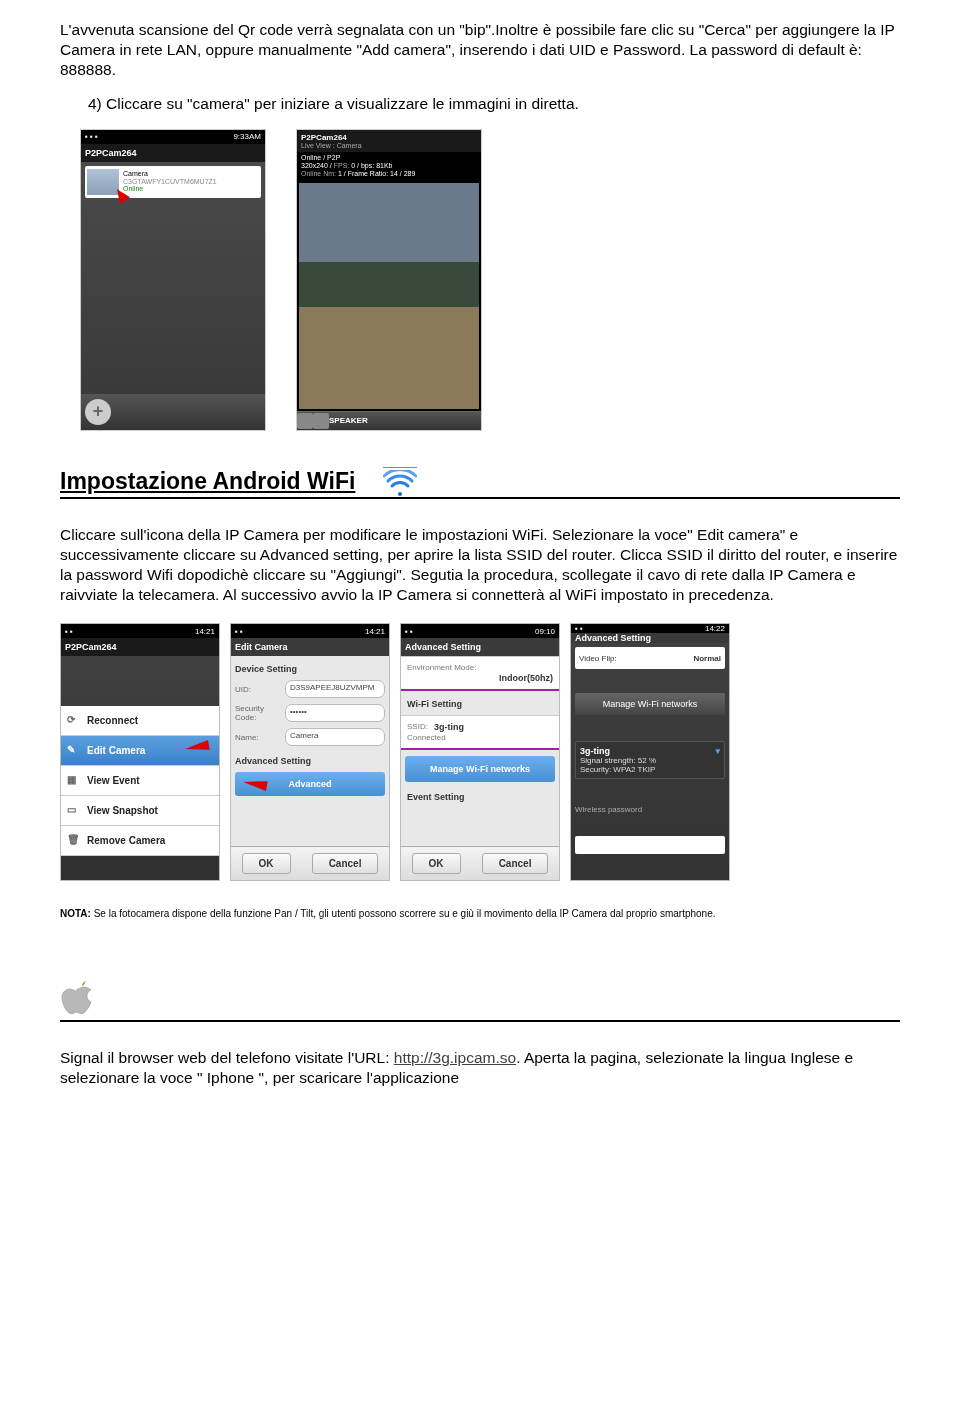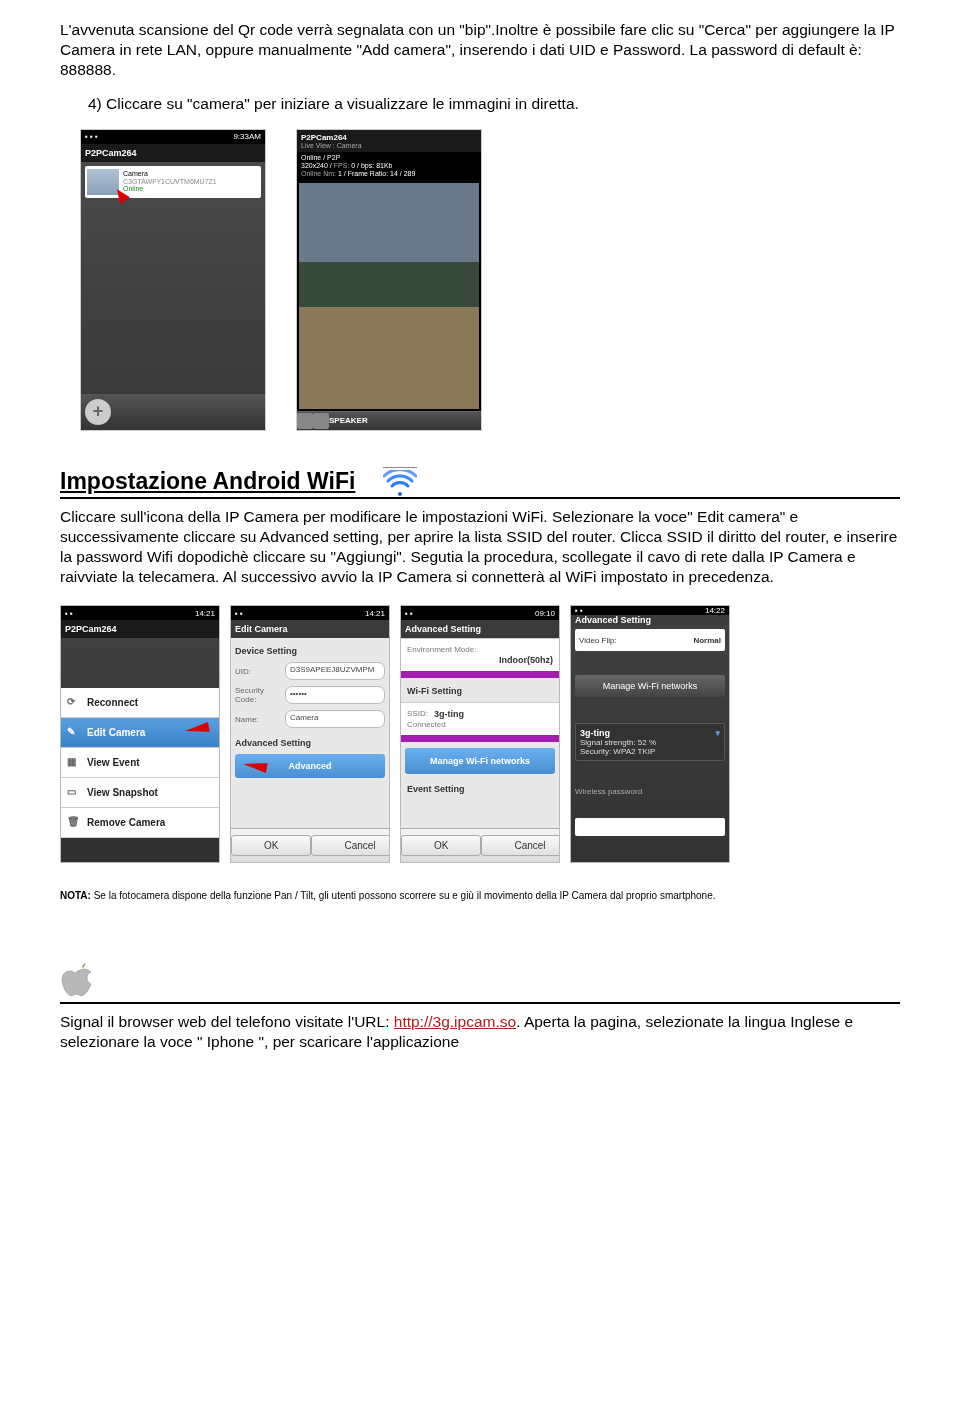--- a/index.html
+++ b/index.html
@@ -141,21 +141,21 @@
       background: #888;
       border-radius: 2px;
     }
 
     .section-heading {
       display: flex;
       align-items: flex-end;
       gap: 28px;
       border-bottom: 2px solid #000;
       padding-bottom: 2px;
-      margin-bottom: 8px;
+      margin-bottom: 26px;
       margin-top: 20px;
     }
     .section-heading h2 {
       font-size: 23px;
       font-weight: bold;
       text-decoration: underline;
     }
     .wifi-icon {
       width: 34px;
       height: 28px;
@@ -280,39 +280,40 @@
       display: flex;
       align-items: center;
       justify-content: space-around;
       font-size: 10px;
       color: #333;
     }
     .btnbar .b {
       background: linear-gradient(#fafafa,#e0e0e0);
       border: 1px solid #aaa;
       border-radius: 3px;
-      padding: 4px 32px;
+      padding: 4px 16px;
+      font-weight: bold;
     }
     .list-body {
       flex: 1;
       background: #e8e8e8;
       color: #333;
       display: flex;
       flex-direction: column;
     }
     .list-hdr {
       font-size: 9px;
       font-weight: bold;
       padding: 6px;
       color: #333;
     }
     .list-row {
       background: #fff;
       border-top: 1px solid #ccc;
-      border-bottom: 7px solid #a21caf;
+      border-bottom: 2px solid #a21caf;
       padding: 6px;
       font-size: 8px;
       color: #333;
       display: flex;
       flex-direction: column;
       gap: 1px;
       margin-bottom: 2px;
     }
     .list-row .t { font-size: 9px; font-weight: bold; }
     .list-row .s { color: #777; }
@@ -366,21 +367,21 @@
       color: #ccc;
       margin: 4px 0;
     }
     .chk { width: 12px; height: 12px; border: 1px solid #888; background: #555; }
 
     .note {
       font-size: 10px;
       line-height: 1.3;
       margin: 24px 0 60px 0;
     }
-    .link { color: #b91c1c; text-decoration: underline; }
+    .link { color: #404040; text-decoration: underline; }
   </style>
 </head>
 <body>
 
 <p class="para">L'avvenuta scansione del Qr code verrà segnalata con un "bip".Inoltre è possibile fare clic su "Cerca" per aggiungere la IP Camera in rete LAN, oppure manualmente "Add camera", inserendo i dati UID e Password. La password di default è: 888888.</p>
 
 <p class="step">4)  Cliccare su "camera" per iniziare a visualizzare le immagini in diretta.</p>
 
 <div class="shot-row-1">
 

